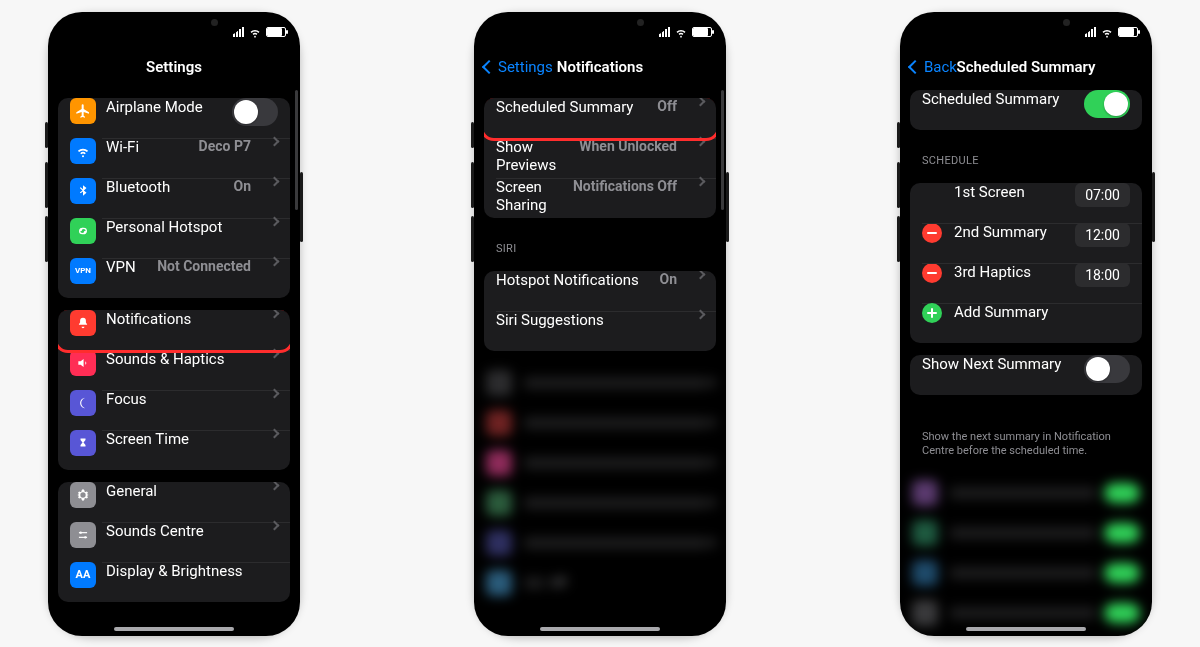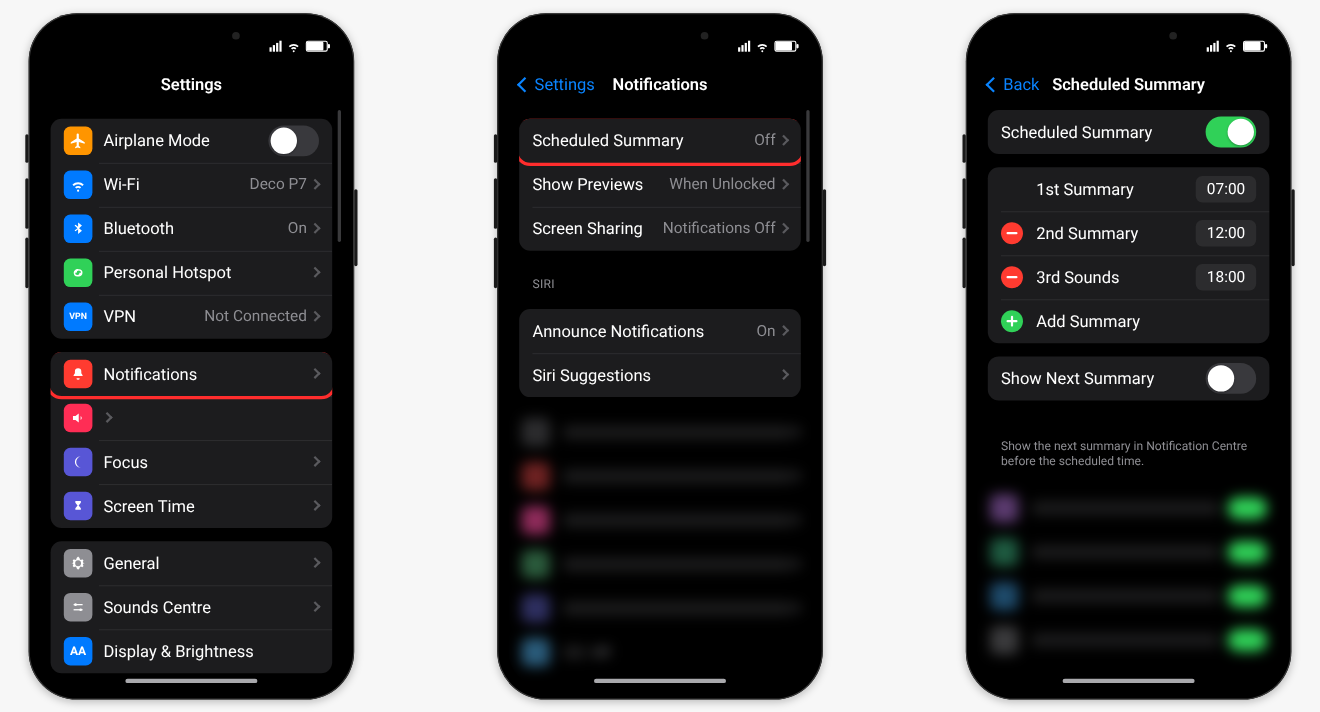--- a/index.html
+++ b/index.html
@@ -16,25 +16,24 @@
     justify-content: space-between;
     align-items: center;
     padding: 8px 24px;
   }
   .phone-slot {
     width: 300px;
     display: flex;
     justify-content: center;
   }
   .phone {
-    width: 296px;
+    width: 252px;
     height: 624px;
     background: #000;
     border-radius: 44px;
-    padding: 10px;
     box-shadow: inset 0 0 0 1px #3a3a3a, 0 2px 8px rgba(0,0,0,0.25);
     position: relative;
   }
   .screen {
     width: 100%;
     height: 100%;
     background: #000;
     border-radius: 34px;
     overflow: hidden;
     position: relative;
@@ -117,21 +116,21 @@
   }
   .group-header {
     color:#8e8e93;
     font-size:11px;
     text-transform:uppercase;
     padding: 12px 22px 4px 22px;
     letter-spacing:0.3px;
   }
   .row {
     display:flex;
-    align-items:center;
+    align-items:flex-start;
     height:40px;
     padding: 0 12px;
     position:relative;
     font-size:15px;
   }
   .row + .row::before {
     content:"";
     position:absolute;
     top:0; left:44px; right:0;
     height:1px;
@@ -139,21 +138,21 @@
   }
   .group.no-icon .row + .row::before { left:12px; }
   .row .icon {
     width:26px;height:26px;
     border-radius:6px;
     margin-right:10px;
     display:flex;align-items:center;justify-content:center;
     flex-shrink:0;
   }
   .row .label { flex:1; color:#fff; }
-  .row .value { color:#8e8e93; font-size:14px; margin-right:4px;}
+  .row .value { color:#8e8e93; font-size:14px; margin-right:20px;font-weight:bold;}
   .row .chev {
     width:7px;height:7px;
     border-top:2px solid #5a5a5e;
     border-right:2px solid #5a5a5e;
     transform:rotate(45deg);
     flex-shrink:0;
   }
   .time-pill{
     background:#2c2c2e;
     color:#fff;
@@ -336,20 +335,21 @@
               </div>
               <span class="label">Notifications</span>
               <span class="chev"></span>
             </div>
             <div class="row">
               <div class="icon" style="background:#ff2d55">
                 <svg viewBox="0 0 24 24" width="14" height="14">
                     <path fill="#fff" d="M4 9v6h4l5 4V5L8 9H4zm12 0a4 4 0 010 6v-6z"></path>
                   </svg>
               </div>
+              <span class="label">Sounds &amp; Haptics</span>
               <span class="chev"></span>
             </div>
             <div class="row">
               <div class="icon" style="background:#5856d6">
                 <svg viewBox="0 0 24 24" width="14" height="14">
                     <path fill="#fff" d="M16 3a9 9 0 100 18c-4-1-7-5-7-9s3-8 7-9z"></path>
                   </svg>
               </div>
               <span class="label">Focus</span>
               <span class="chev"></span>
@@ -455,21 +455,21 @@
             <div class="row">
               <span class="label">Screen Sharing</span>
               <span class="value">Notifications Off</span>
               <span class="chev"></span>
             </div>
           </div>
 
           <div class="group-header">SIRI</div>
           <div class="group no-icon">
             <div class="row">
-              <span class="label">Announce Notifications</span>
+              <span class="label">Hotspot Notifications</span>
               <span class="value">On</span>
               <span class="chev"></span>
             </div>
             <div class="row">
               <span class="label">Siri Suggestions</span>
               <span class="chev"></span>
             </div>
           </div>
 
           <div class="blur-list">
@@ -552,34 +552,35 @@
           <div class="group no-icon" style="position:relative;margin-top:4px;">
             <div class="highlight-red" style="top:-4px;left:-5px;right:-5px;height:48px;"></div>
             <div class="row">
               <span class="label">Scheduled Summary</span>
               <div class="toggle on">
                   <div class="knob"></div>
                 </div>
             </div>
           </div>
 
+          <div class="group-header">SCHEDULE</div>
           <div class="group no-icon">
             <div class="row">
               <div style="width:32px;"></div>
-              <span class="label">1st Summary</span>
+              <span class="label">1st Screen</span>
               <span class="time-pill">07:00</span>
             </div>
             <div class="row">
               <div class="minus-btn"></div>
               <span class="label">2nd Summary</span>
               <span class="time-pill">12:00</span>
             </div>
             <div class="row">
               <div class="minus-btn"></div>
-              <span class="label">3rd Sounds</span>
+              <span class="label">3rd Haptics</span>
               <span class="time-pill">18:00</span>
             </div>
             <div class="row">
               <div class="plus-btn"></div>
               <span class="label">Add Summary</span>
             </div>
           </div>
 
           <div class="group no-icon">
             <div class="row">

